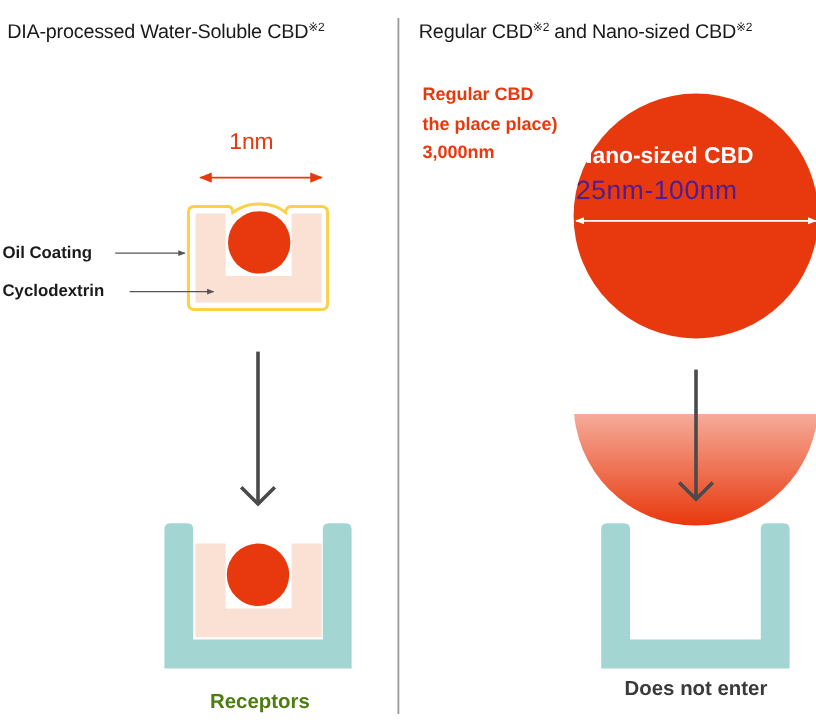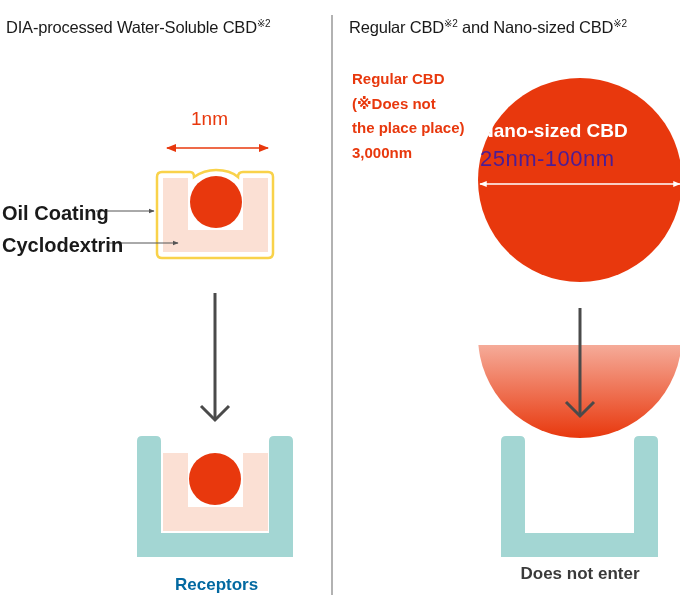--- a/index.html
+++ b/index.html
@@ -1,23 +1,23 @@
 <!DOCTYPE html>
 <html><head>
 <meta charset="utf-8">
 <style>
   html, body { margin: 0; padding: 0; background: #ffffff; }
   body { width: 680px; height: 607px; position: relative; overflow: hidden;
          font-family: "Liberation Sans", "DejaVu Sans", sans-serif; }
   .abs { position: absolute; }
   .title { font-weight: normal; font-size: 16.5px; color: #1a1a1a; white-space: nowrap; letter-spacing: -0.2px; }
   .title sup { font-size: 10px; vertical-align: 6px; }
-  .label { font-weight: bold; font-size: 20px; color: #1a1a1a; white-space: nowrap; }
+  .label { font-weight: bold; font-size: 14px; color: #1a1a1a; white-space: nowrap; }
   .red-text { font-weight: bold; font-size: 15px; color: #e8380d; line-height: 24.5px; white-space: nowrap; }
-  .receptor-label { font-weight: bold; font-size: 17px; color: #0369a1; }
+  .receptor-label { font-weight: bold; font-size: 17px; color: #4d7c0f; }
   .noenter-label { font-weight: bold; font-size: 17px; color: #3a3a3a; text-align: center; line-height: 22px; }
   .nano-title { font-weight: bold; font-size: 19px; color: #ffffff; text-align: left; white-space: nowrap; }
   .nano-range { font-size: 22px; color: #4c1d95; text-align: left; white-space: nowrap; letter-spacing: 0.5px; }
   .dim-label { font-size: 19px; color: #e8380d; white-space: nowrap; }
   svg { position: absolute; left: 0; top: 0; }
 </style>
 </head>
 <body>
 
 <svg width="680" height="607" viewBox="0 0 680 607">
@@ -87,21 +87,20 @@
   <span>Regular CBD</span><sup>※2</sup><span> and Nano-sized CBD</span><sup>※2</sup>
 </div>
 
 <div class="abs dim-label" style="left:191px; top:108px;">1nm</div>
 <div class="abs label" style="left:2px; top:202px;">Oil Coating</div>
 <div class="abs label" style="left:2px; top:234px;">Cyclodextrin</div>
 <div class="abs receptor-label" style="left:175px; top:575px;">Receptors</div>
 
 <div class="abs red-text" style="left:352px; top:67px;">
   <div>Regular CBD</div>
-  <div>(※Does not</div>
   <div>the place place)</div>
   <div>3,000nm</div>
 </div>
 <div class="abs nano-title" style="left:480px; top:120px; width:200px;">Nano-sized CBD</div>
 <div class="abs nano-range" style="left:480px; top:146px; width:200px;">25nm-100nm</div>
 <div class="abs noenter-label" style="left:490px; top:563px; width:180px;">
   <div>Does not enter</div>
 </div>
 
 </body></html>

